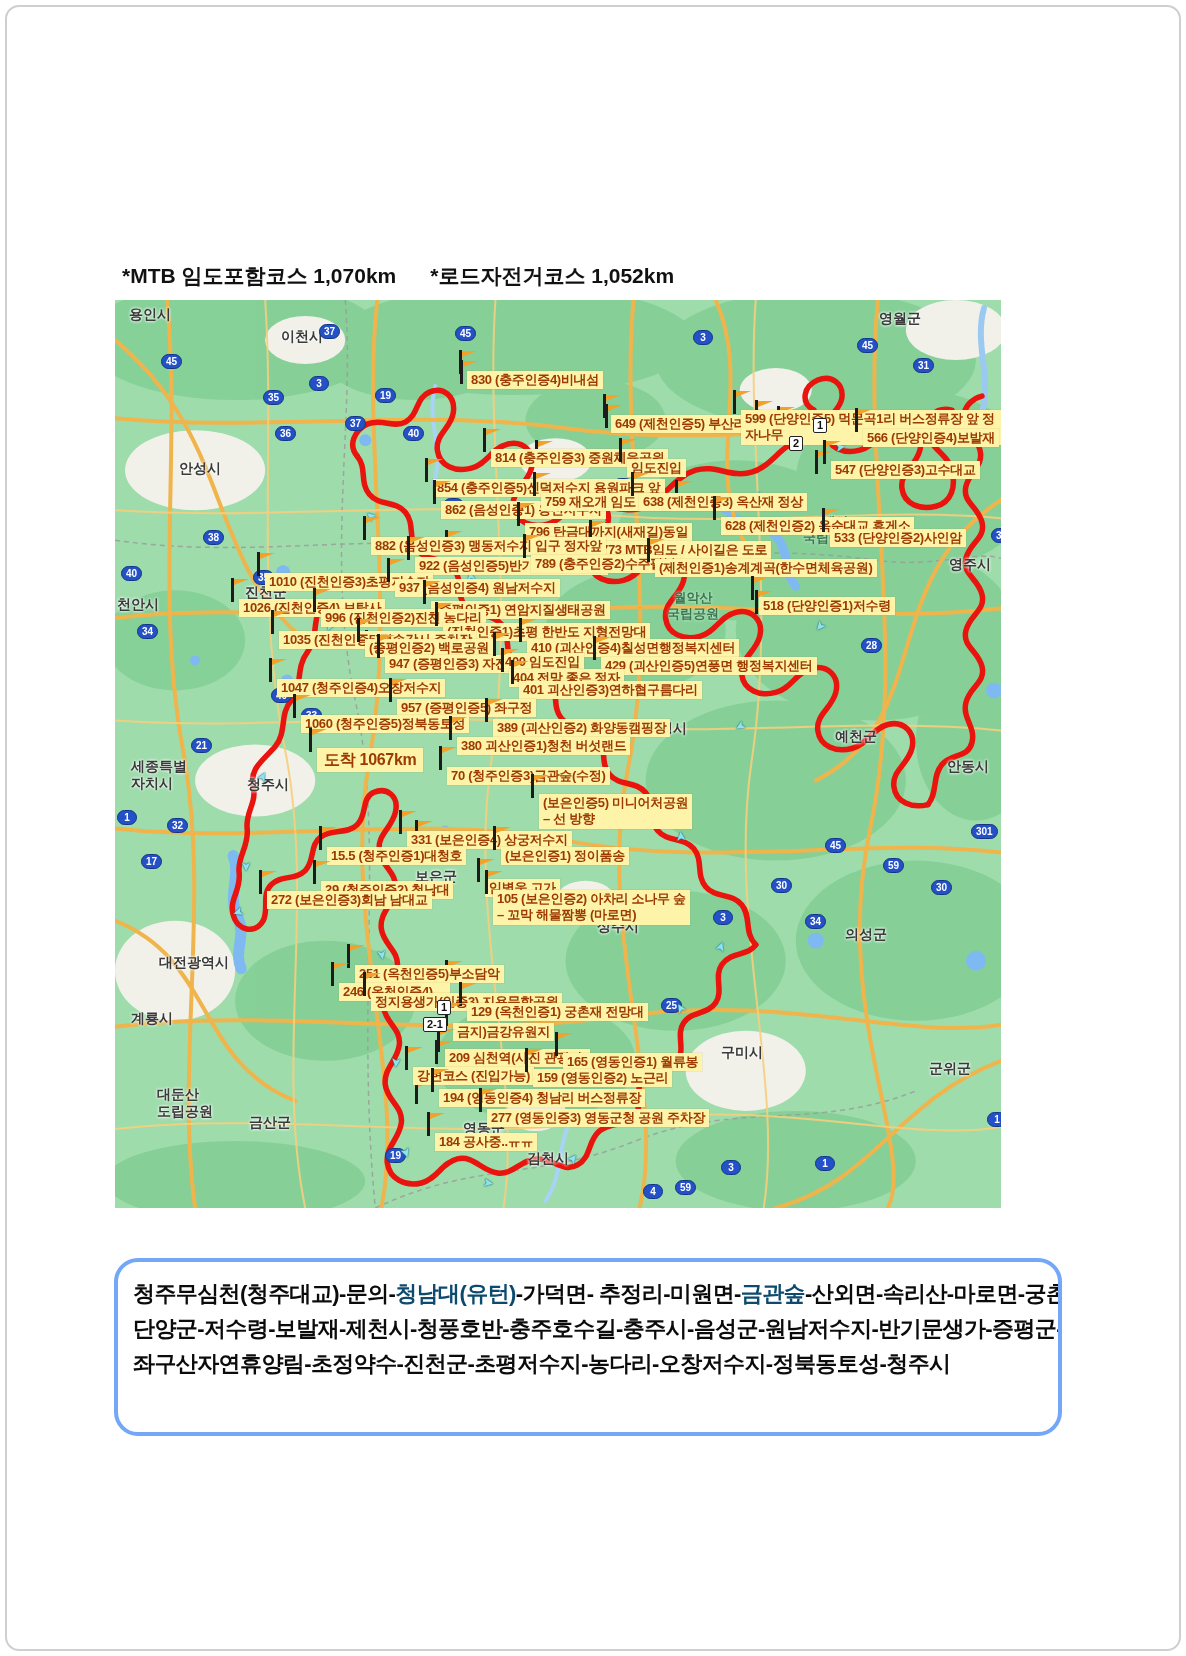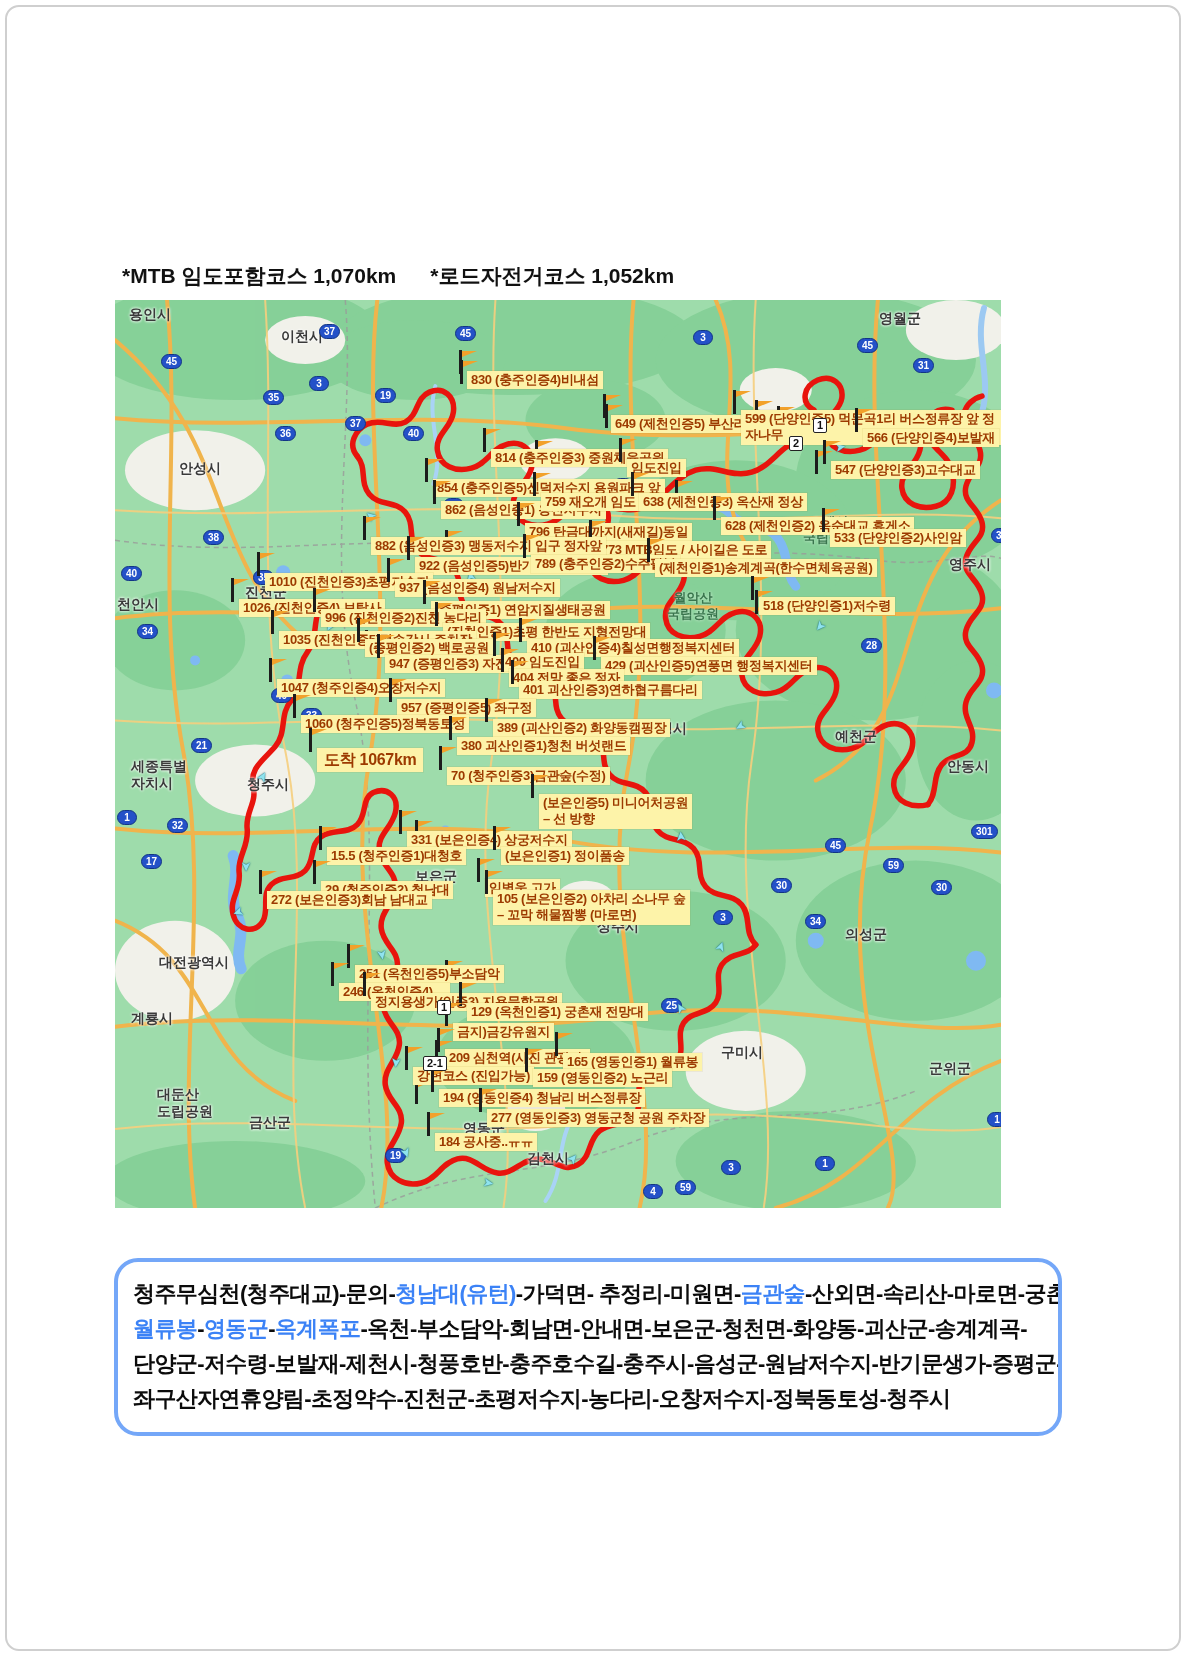--- a/index.html
+++ b/index.html
@@ -34,21 +34,21 @@
     font-size:10px;font-weight:bold;padding:1px 4px;border-radius:8px;min-width:10px;text-align:center;line-height:1.1;}
   .rmarker{position:absolute;z-index:5;background:#ffffff;border:1.5px solid #222;color:#111;
     font-size:11px;font-weight:bold;padding:0 3px;border-radius:2px;line-height:1.2;}
   .arrow{position:absolute;z-index:3;font-size:13px;color:#8fe3ee;
     text-shadow:0 0 1px #1b6b7a,0 0 2px #1b6b7a;line-height:1;}
 
   .dir-heading{position:absolute;left:120px;top:1218px;font-size:21px;font-weight:bold;color:#0c0c0c;}
   .course-box{position:absolute;left:114px;top:1258px;width:948px;height:178px;box-sizing:border-box;
     border:4px solid #74a7f8;border-radius:24px;background:#fff;padding:14px 15px;overflow:hidden;}
   .course-line{font-size:22px;font-weight:bold;line-height:35px;white-space:nowrap;letter-spacing:-0.6px;}
-  .c-k{color:#0b0b0b;} .c-b{color:#3b82f6;}
+  .c-k{color:#0b0b0b;} .c-b{color:#0c4a6e;}
 </style>
 </head>
 <body>
 
 <div class="page">
   <div class="frame"></div>
 
 
   <div class="subtitles">
     <span>*MTB 임도포함코스 1,070km</span>
@@ -297,21 +297,21 @@
         <div class="shield" style="left: 872px; top: 812px;">1</div>
         <div class="shield" style="left: 560px; top: 880px;">59</div>
         <div class="shield" style="left: 742px; top: 38px;">45</div>
         <div class="shield" style="left: 186px; top: 408px;">33</div>
         <div class="shield" style="left: 606px; top: 860px;">3</div>
         <div class="shield" style="left: 700px; top: 856px;">1</div>
         <div class="shield" style="left: 270px; top: 848px;">19</div>
         <div class="rmarker" style="left: 698px; top: 118px;">1</div>
         <div class="rmarker" style="left: 674px; top: 136px;">2</div>
         <div class="rmarker" style="left: 322px; top: 700px;">1</div>
-        <div class="rmarker" style="left: 308px; top: 717px; margin-top: 39px;">2-1</div>
+        <div class="rmarker" style="left: 308px; top: 717px;">2-1</div>
         <div class="arrow" style="left: 142px; top: 470px; transform: rotate(-60deg);">➤</div>
         <div class="arrow" style="left: 126px; top: 560px; transform: rotate(90deg);">➤</div>
         <div class="arrow" style="left: 118px; top: 606px; transform: rotate(160deg);">➤</div>
         <div class="arrow" style="left: 196px; top: 596px; transform: rotate(-20deg);">➤</div>
         <div class="arrow" style="left: 262px; top: 648px; transform: rotate(80deg);">➤</div>
         <div class="arrow" style="left: 276px; top: 756px; transform: rotate(95deg);">➤</div>
         <div class="arrow" style="left: 286px; top: 846px; transform: rotate(70deg);">➤</div>
         <div class="arrow" style="left: 368px; top: 876px; transform: rotate(10deg);">➤</div>
         <div class="arrow" style="left: 452px; top: 852px; transform: rotate(-50deg);">➤</div>
         <div class="arrow" style="left: 470px; top: 762px; transform: rotate(-85deg);">➤</div>
@@ -328,18 +328,17 @@
         <div class="arrow" style="left: 780px; top: 230px; transform: rotate(90deg);">➤</div>
         <div class="arrow" style="left: 700px; top: 320px; transform: rotate(130deg);">➤</div>
         <div class="arrow" style="left: 620px; top: 420px; transform: rotate(150deg);">➤</div>
       </div>
   </div>
 
 
   <div class="course-box">
     <div id="course-lines">
         <div class="course-line"><span class="c-k">청주무심천(청주대교)-문의-</span><span class="c-b">청남대(유턴)</span><span class="c-k">-가덕면- 추정리-미원면-</span><span class="c-b">금관숲</span><span class="c-k">-산외면-속리산-마로면-궁촌재-</span></div>
-        <div class="course-line"><span class="c-b">월류봉</span><span class="c-k">-</span><span class="c-b">영동군</span><span class="c-k">-</span><span class="c-b">옥계폭포</span><span class="c-k">-옥천-부소담악-회남면-안내면-보은군-청천면-화양동-괴산군-송계계곡-</span></div>
         <div class="course-line"><span class="c-k">단양군-저수령-보발재-제천시-청풍호반-충주호수길-충주시-음성군-원남저수지-반기문생가-증평군-</span></div>
         <div class="course-line"><span class="c-k">좌구산자연휴양림-초정약수-진천군-초평저수지-농다리-오창저수지-정북동토성-청주시</span></div>
       </div>
   </div>
 </div>
 
 </body></html>

